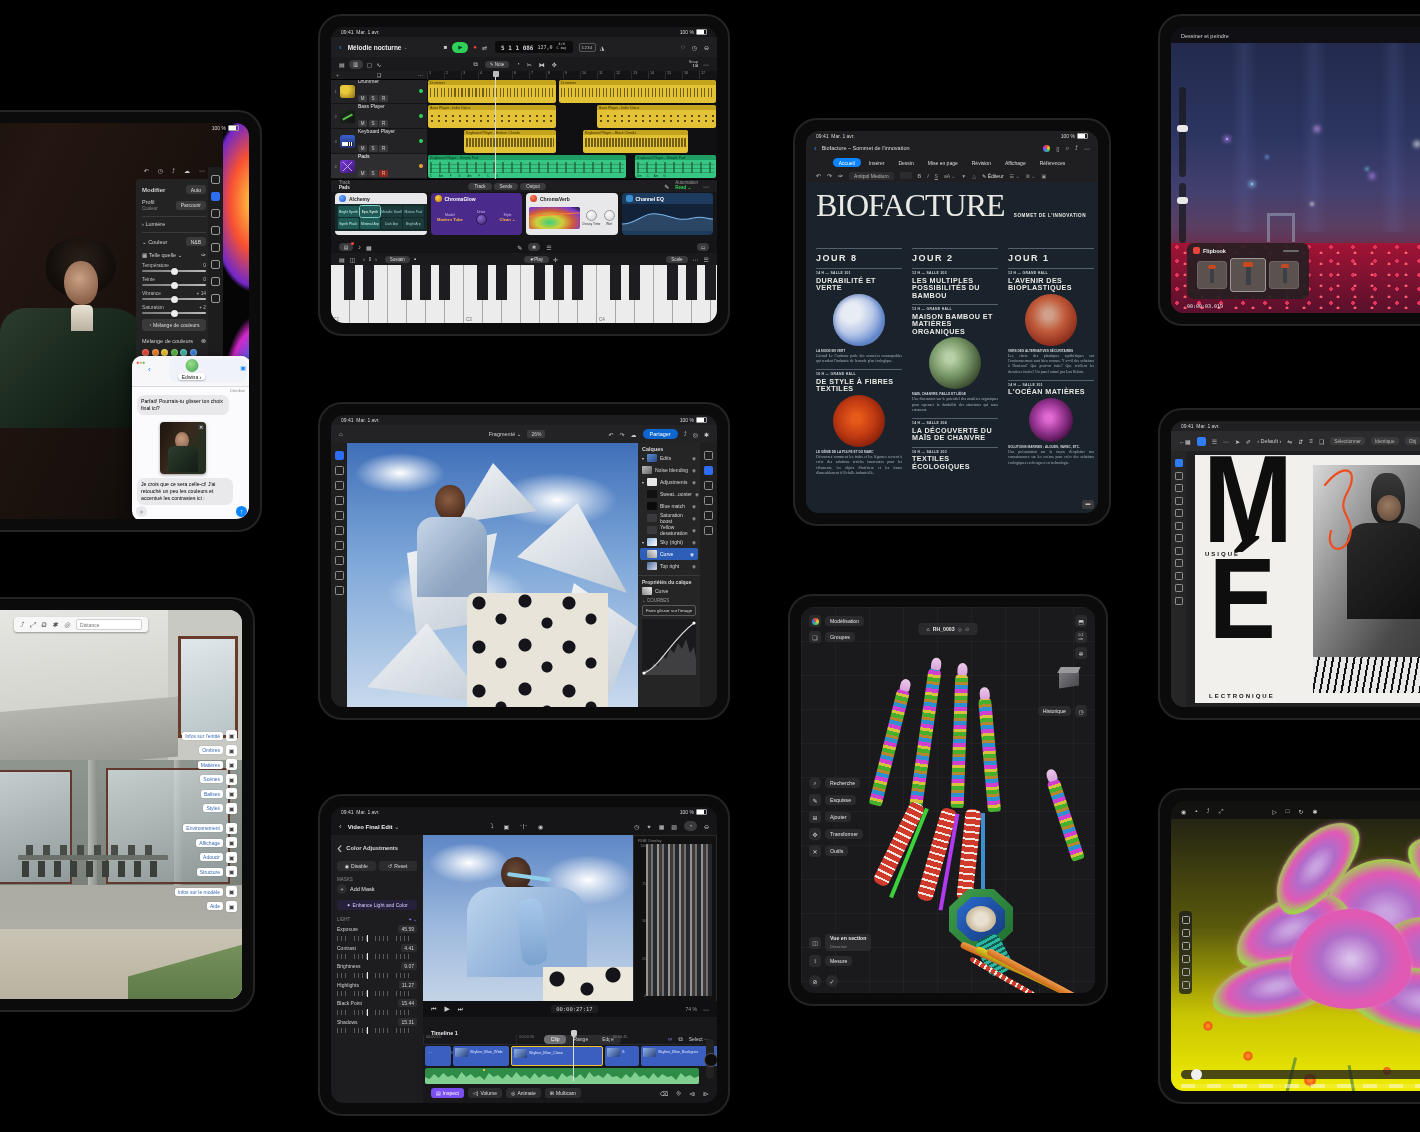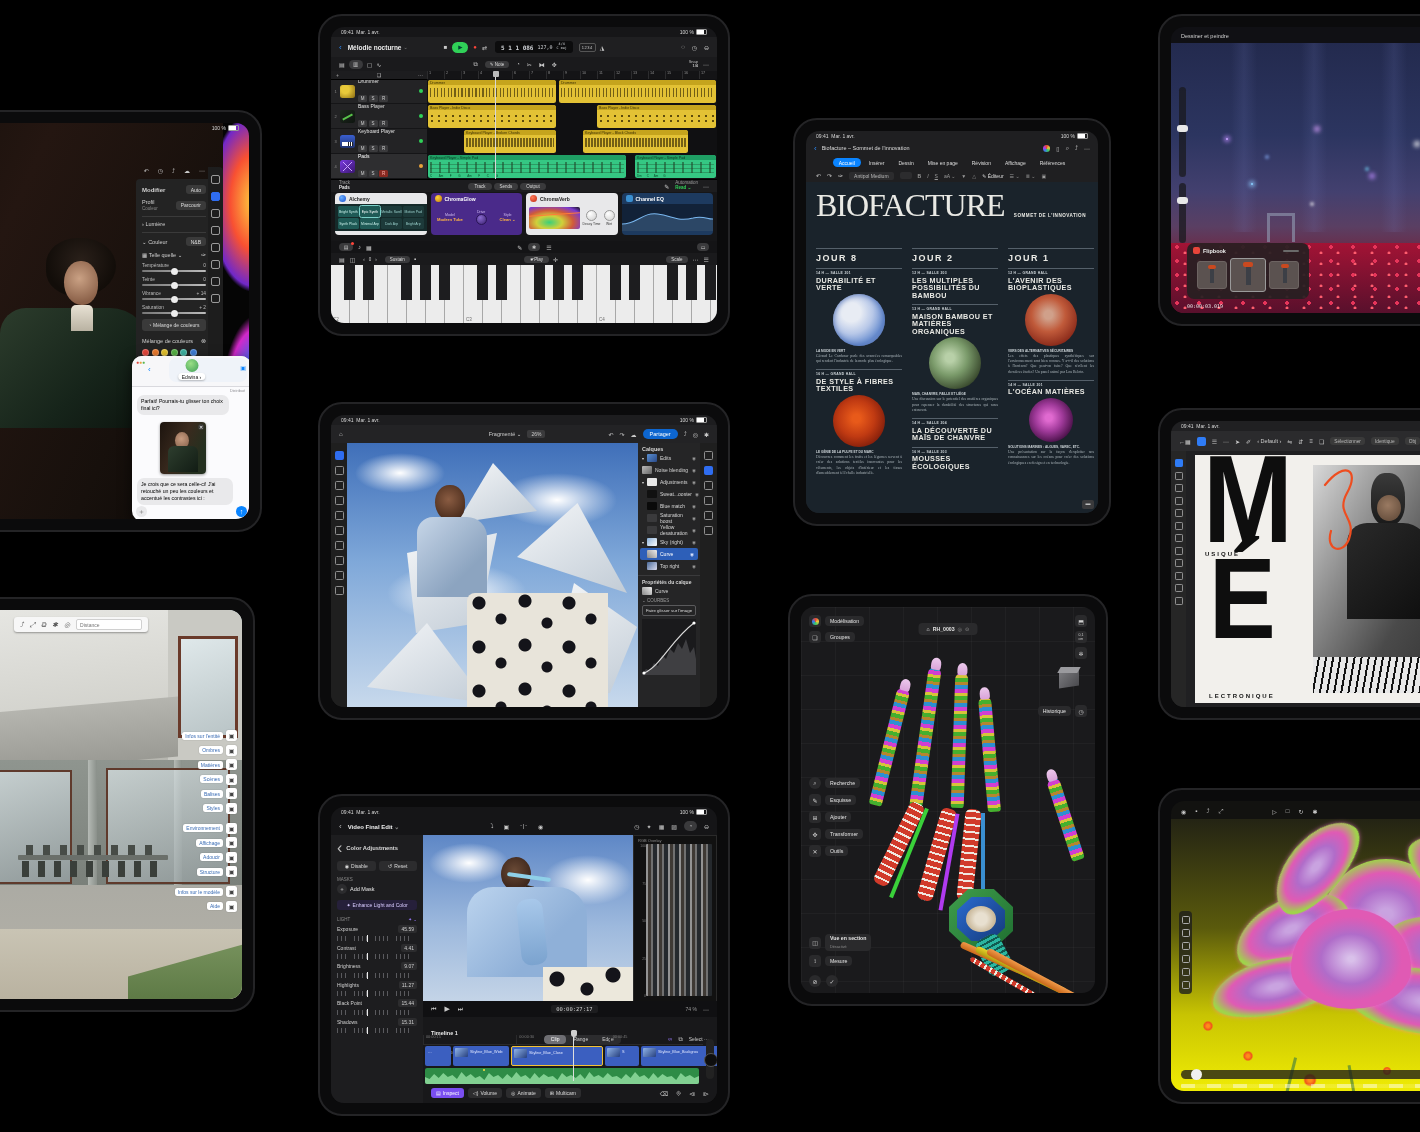--- a/index.html
+++ b/index.html
@@ -612,21 +612,21 @@
       <div class="pg-time">12 H — SALLE 203</div>
       <div class="pg-ti">LES MULTIPLES POSSIBILITÉS DU BAMBOU</div>
       <div class="pg-time">13 H — GRAND HALL</div>
       <div class="pg-ti">MAISON BAMBOU ET MATIÈRES ORGANIQUES</div>
       <span class="pg-img" style="background:radial-gradient(circle at 40% 40%,#b8d0a8 10%,#7a9a6a 40%,#3a4a2e 75%,#8aa07a 100%);"></span>
       <div class="pg-cap">MAÏS, CHANVRE, PAILLE ET LIÈGE</div>
       <div class="pg-bd">Une discussion sur le potentiel des matières organiques pour repenser la durabilité des structures qui nous entourent.</div>
       <div class="pg-time">14 H — SALLE 204</div>
       <div class="pg-ti">LA DÉCOUVERTE DU MAÏS DE CHANVRE</div>
       <div class="pg-time">16 H — SALLE 203</div>
-      <div class="pg-ti">MOUSSES ÉCOLOGIQUES</div>
+      <div class="pg-ti">TEXTILES ÉCOLOGIQUES</div>
     </div>
     <div class="pg-col" style="left:202px;width:86px;">
       <div class="pg-day">JOUR 1</div>
       <div class="pg-time">12 H — GRAND HALL</div>
       <div class="pg-ti">L'AVENIR DES BIOPLASTIQUES</div>
       <span class="pg-img" style="background:radial-gradient(circle at 45% 40%,#d0a08a 10%,#c05a3a 40%,#8a2a1a 75%,#b06a4a 100%);"></span>
       <div class="pg-cap">VERS DES ALTERNATIVES SÉCURITAIRES</div>
       <div class="pg-bd">Les effets des plastiques synthétiques sur l'environnement sont bien connus. Y a-t-il des solutions à l'horizon? Que peut-on faire? Que révèlent les dernières études? Un panel animé par Lou Beloto.</div>
       <div class="pg-time">14 H — SALLE 201</div>
       <div class="pg-ti">L'OCÉAN MATIÈRES</div>

